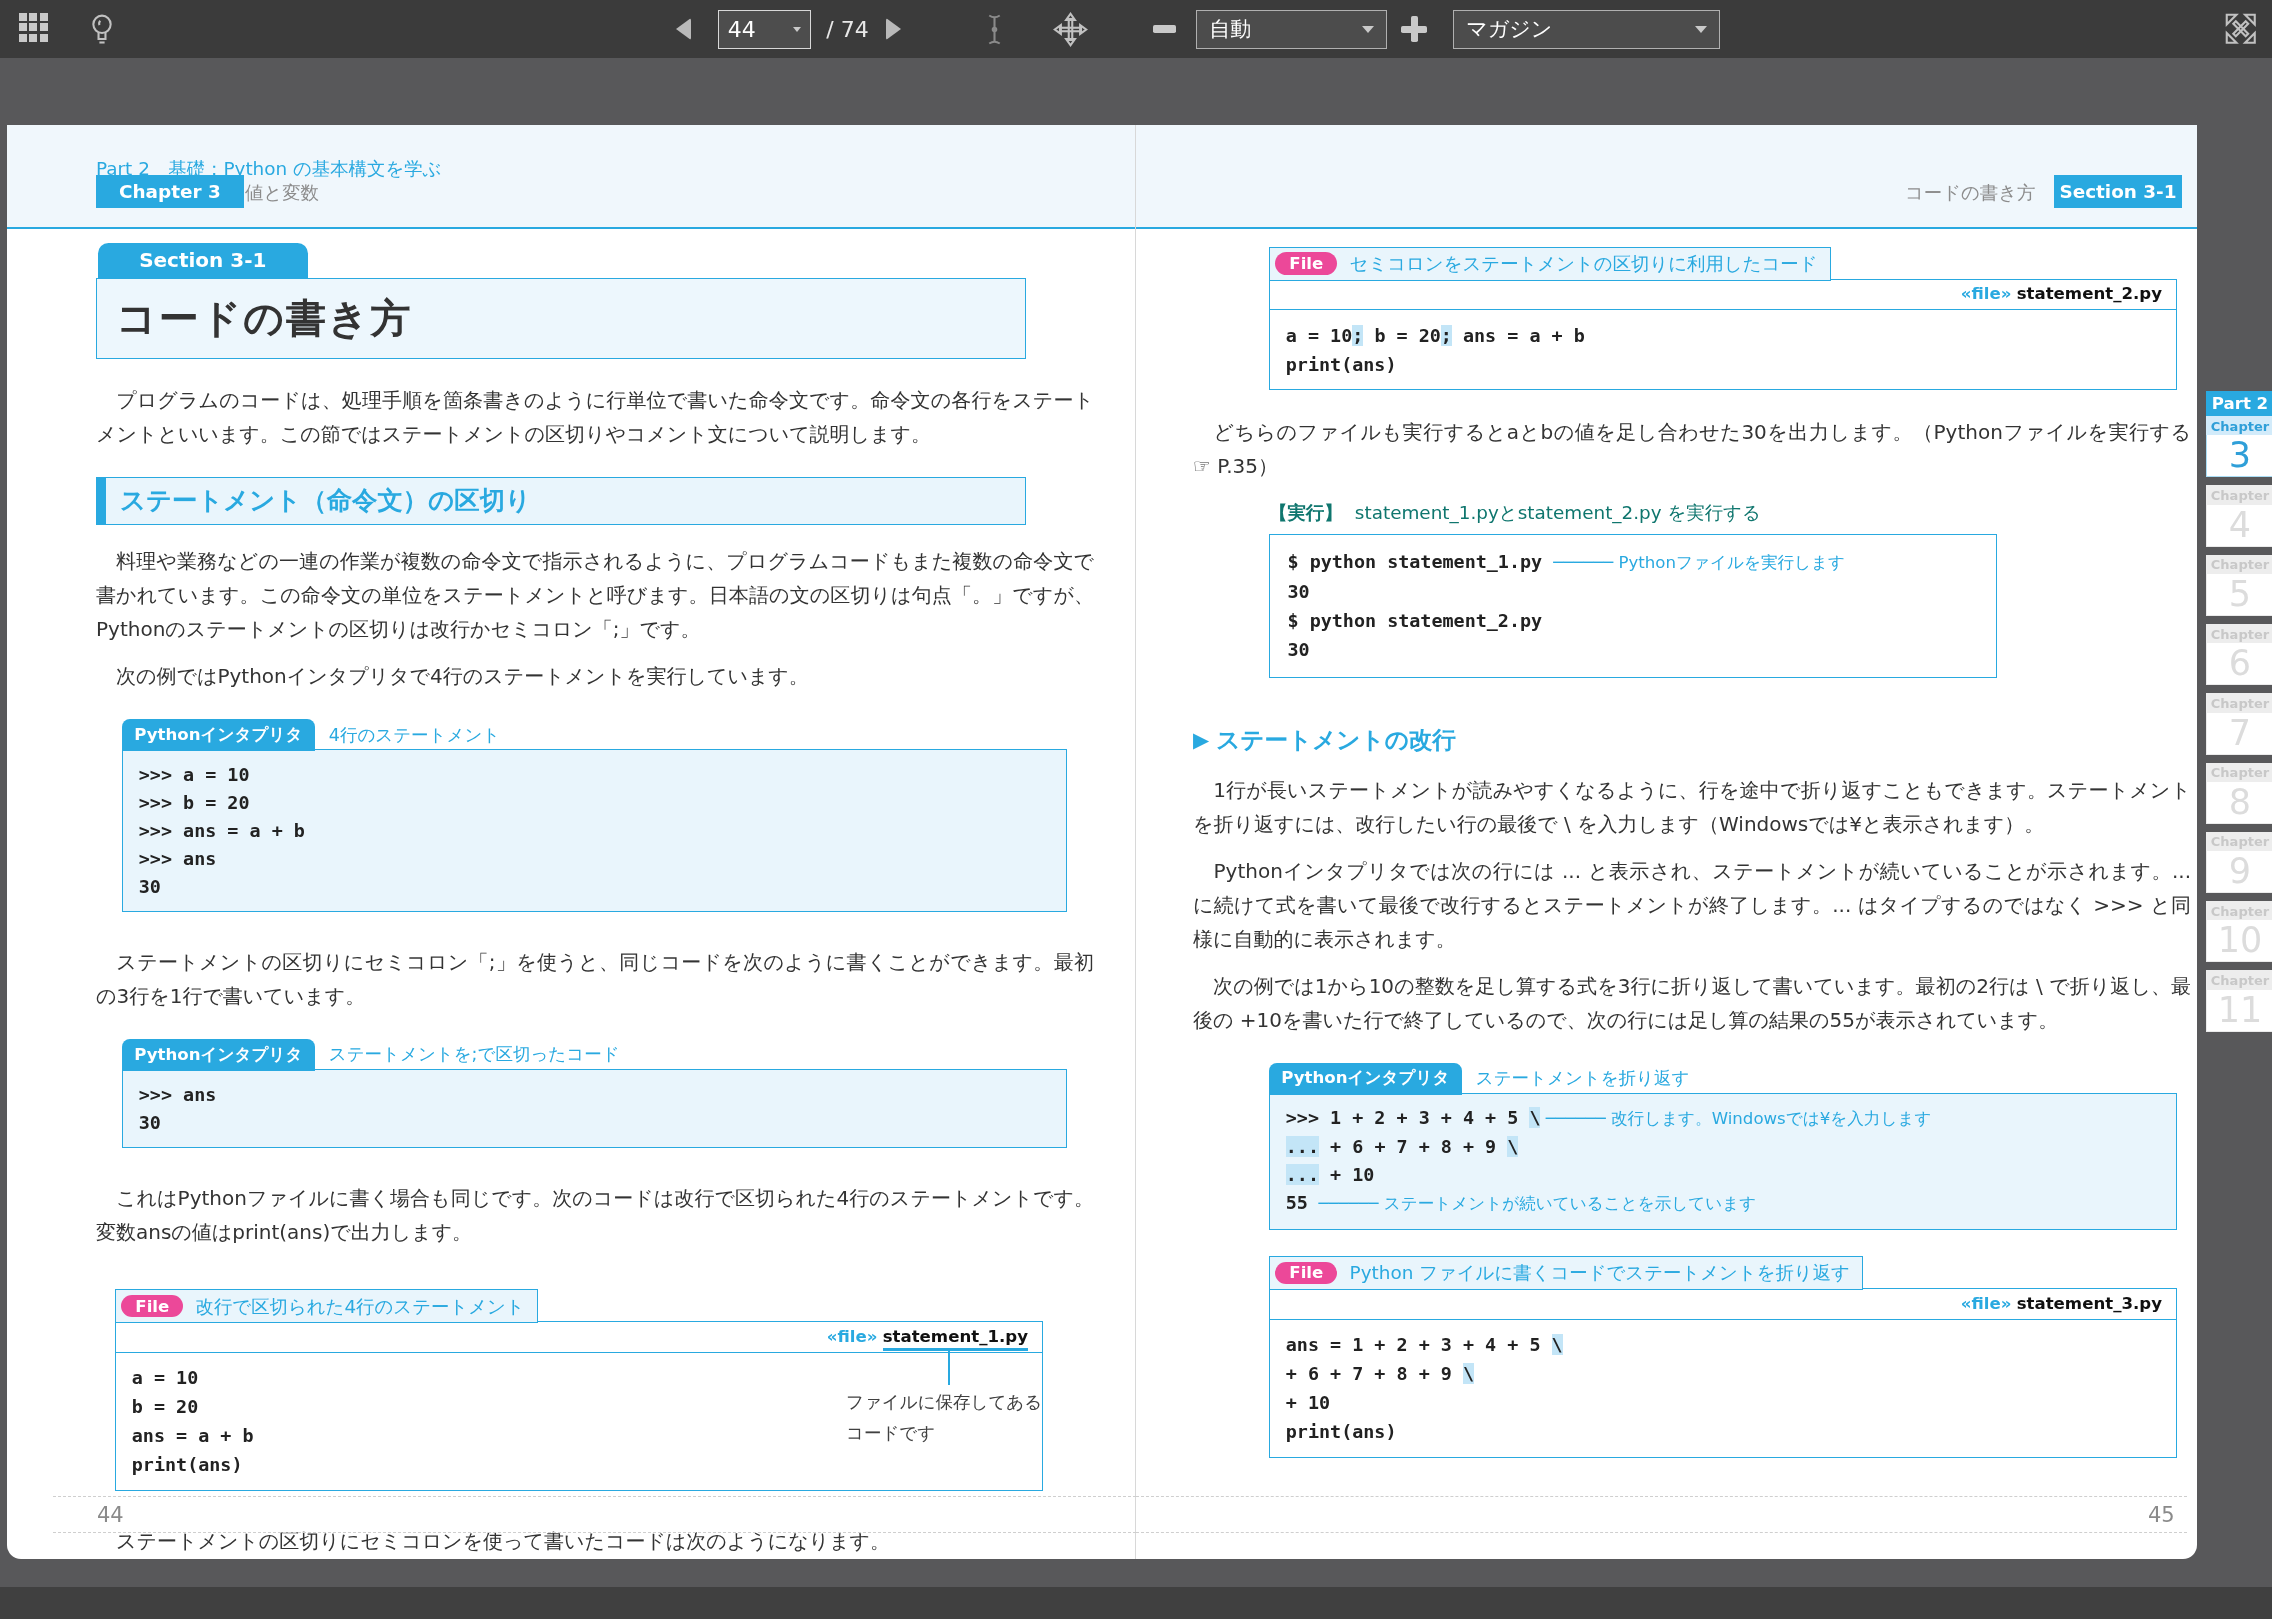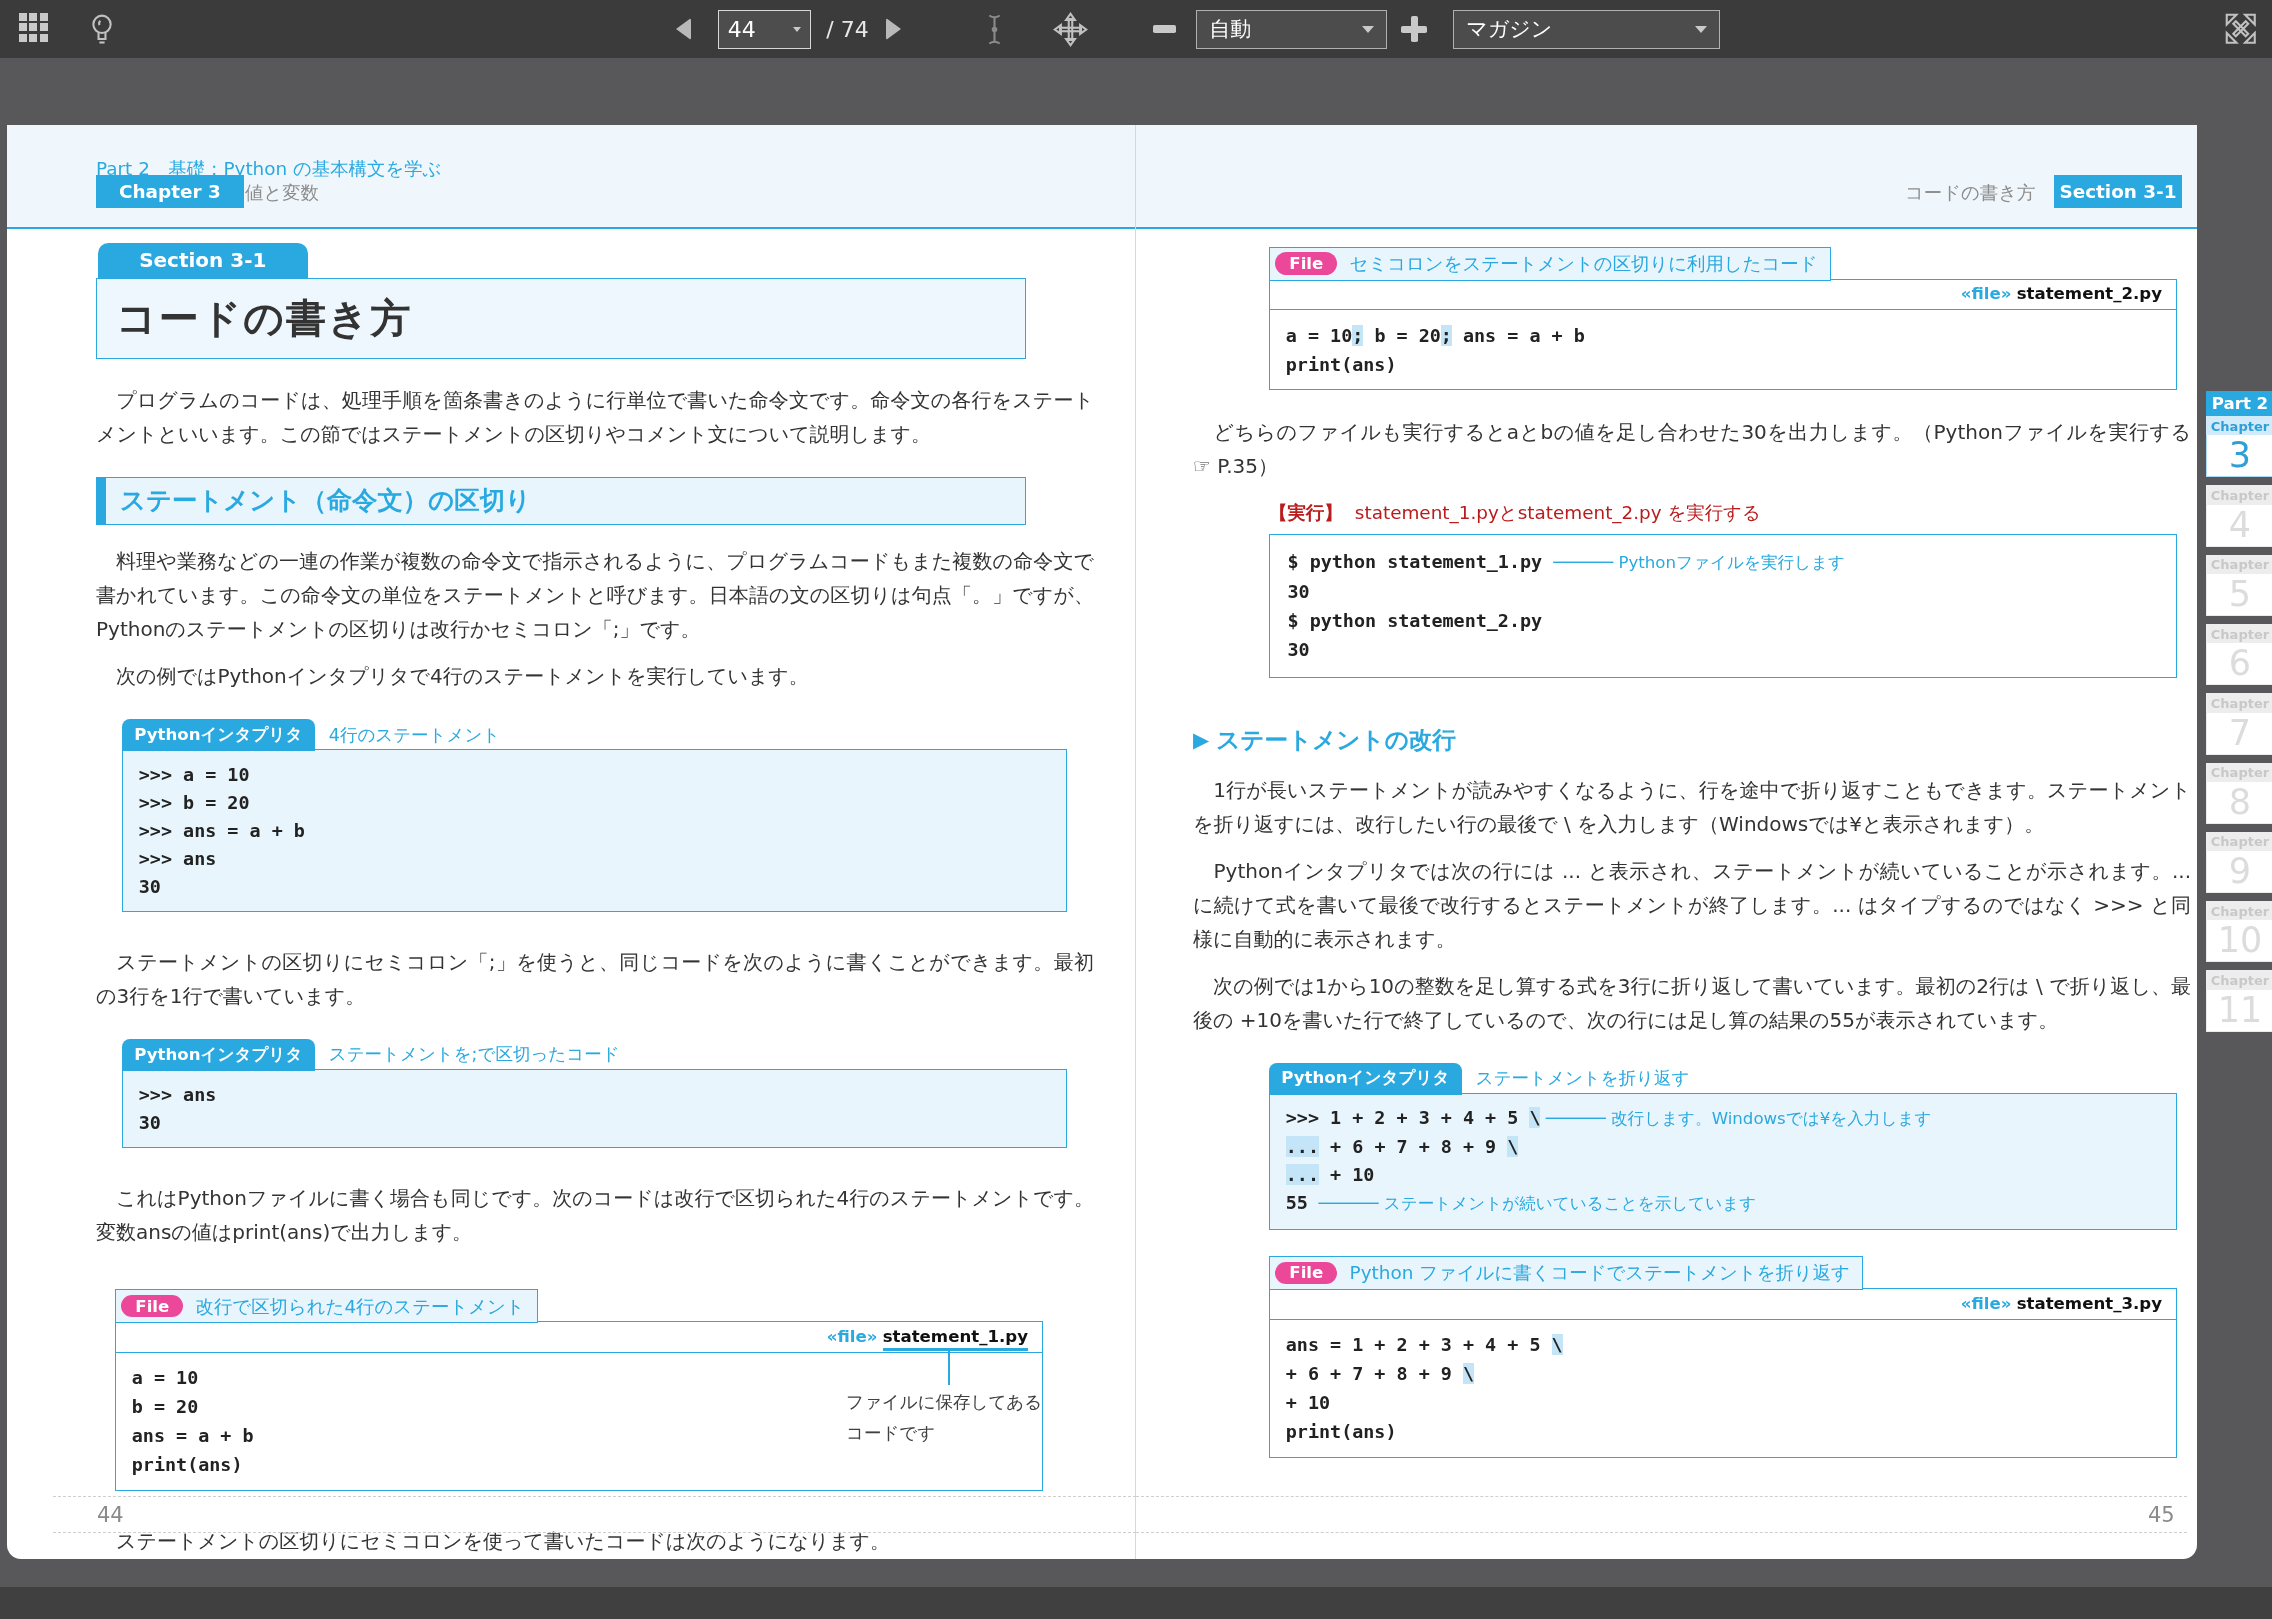--- a/index.html
+++ b/index.html
@@ -77,23 +77,23 @@
   .file-box { border:1.8px solid #29a9e0; background:#fff; }
   .file-head { border-bottom:1.8px solid #29a9e0; text-align:right; padding:4.4px 14px 6.1px; font-size:16.6px; }
   .file-tag { color:#29a9e0; font-weight:bold; }
   .file-name { color:#111; font-weight:bold; }
   .file-name.underlined { border-bottom:3.5px solid #29a9e0; padding-bottom:2.6px; }
   .file-code { padding:10.5px 15.8px; }
   .file-code .code-line { line-height:29px; }
   .callout-vline { position:absolute; left:833px; top:59px; width:1.8px; height:37px; background:#29a9e0; }
   .callout-text { position:absolute; left:731px; top:98px; width:219px; color:#404040; font-size:17.5px; line-height:31px; }
   
-  .exec-label { margin:17.5px 0 8.8px 76px; color:#b91c1c; font-size:18.4px; }
+  .exec-label { margin:17.5px 0 8.8px 76px; color:#0f766e; font-size:18.4px; }
   .exec-label b { font-weight:bold; margin-right:12.3px; }
-  .term-box { margin-left:76px; width:908px; border:1.8px solid #29a9e0; background:#fff; padding:12.3px 17.5px; }
+  .term-box { margin-left:76px; width:728px; border:1.8px solid #29a9e0; background:#fff; padding:12.3px 17.5px; }
   .term-box .code-line { line-height:29px; }
   
   .footer { position:absolute; top:1371px; height:37px; border-top:1.8px dashed #cfcfcf; border-bottom:1.8px dashed #cfcfcf; color:#8a8a8a; font-size:21px; display:flex; align-items:center; }
   .footer-left { left:46px; width:1083px; padding-left:44px; }
   .footer-right { left:1129px; width:1051px; justify-content:flex-end; padding-right:12.3px; }
   
   .rail { position:absolute; left:2206px; top:391px; width:68px; z-index:10; }
   .rail-part { background:#29a9e0; color:#fff; font-weight:bold; font-size:16.6px; text-align:center; padding:2.6px 0 3.5px; }
   .rail-ch { margin-bottom:7.9px; }
   .rail-ch-label { font-size:13px; font-weight:bold; text-align:center; padding:2.6px 0 1.8px; }

